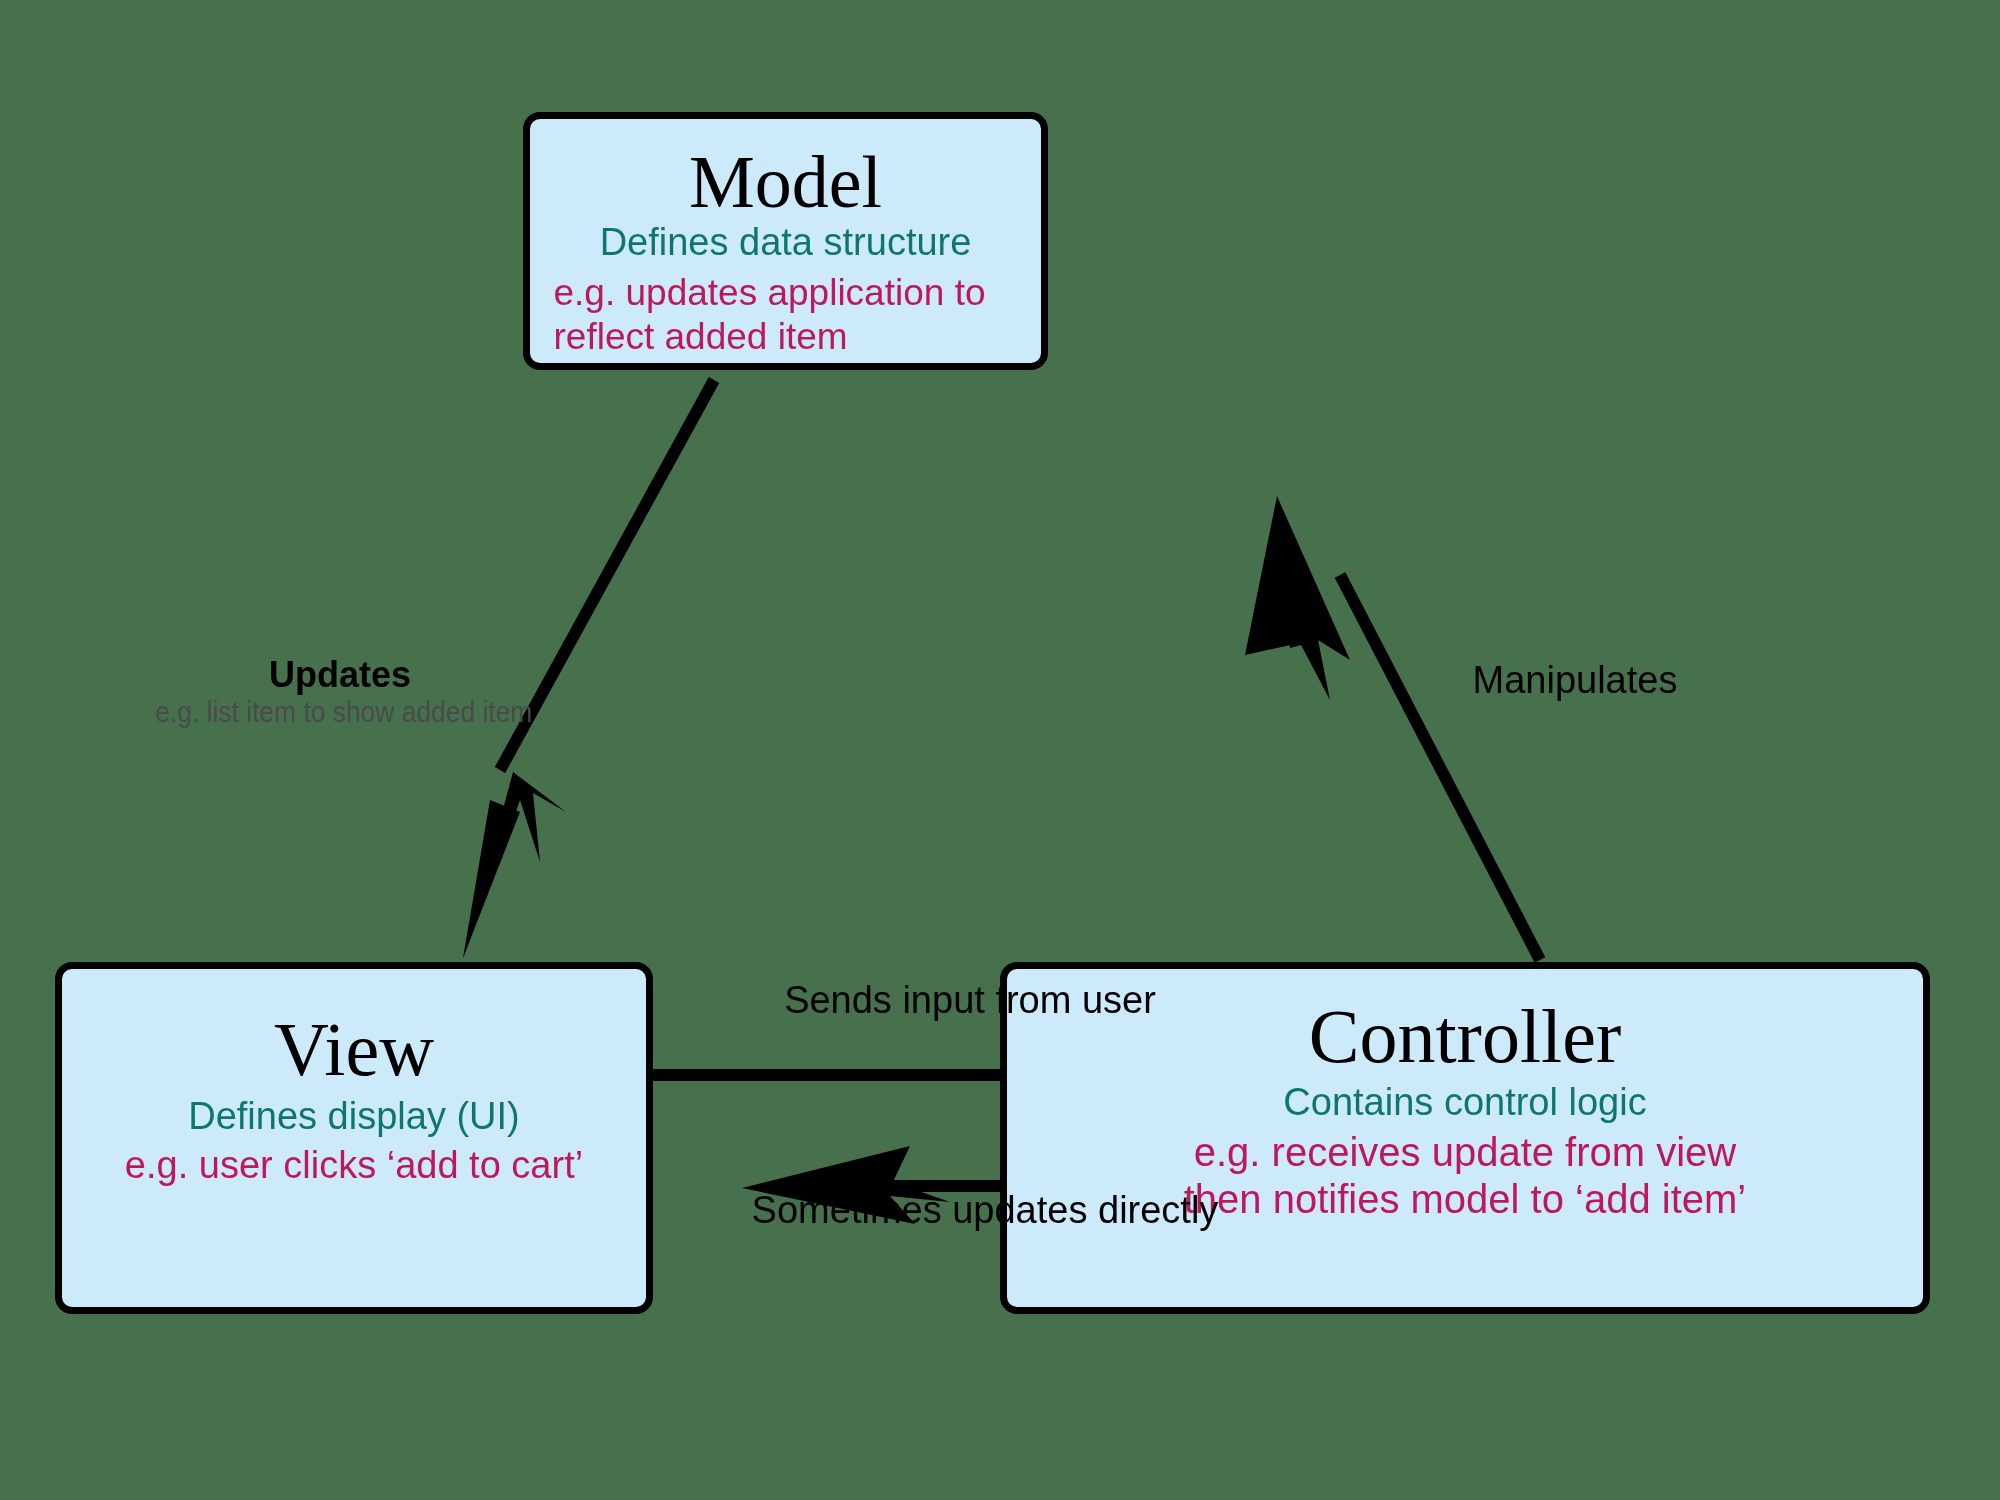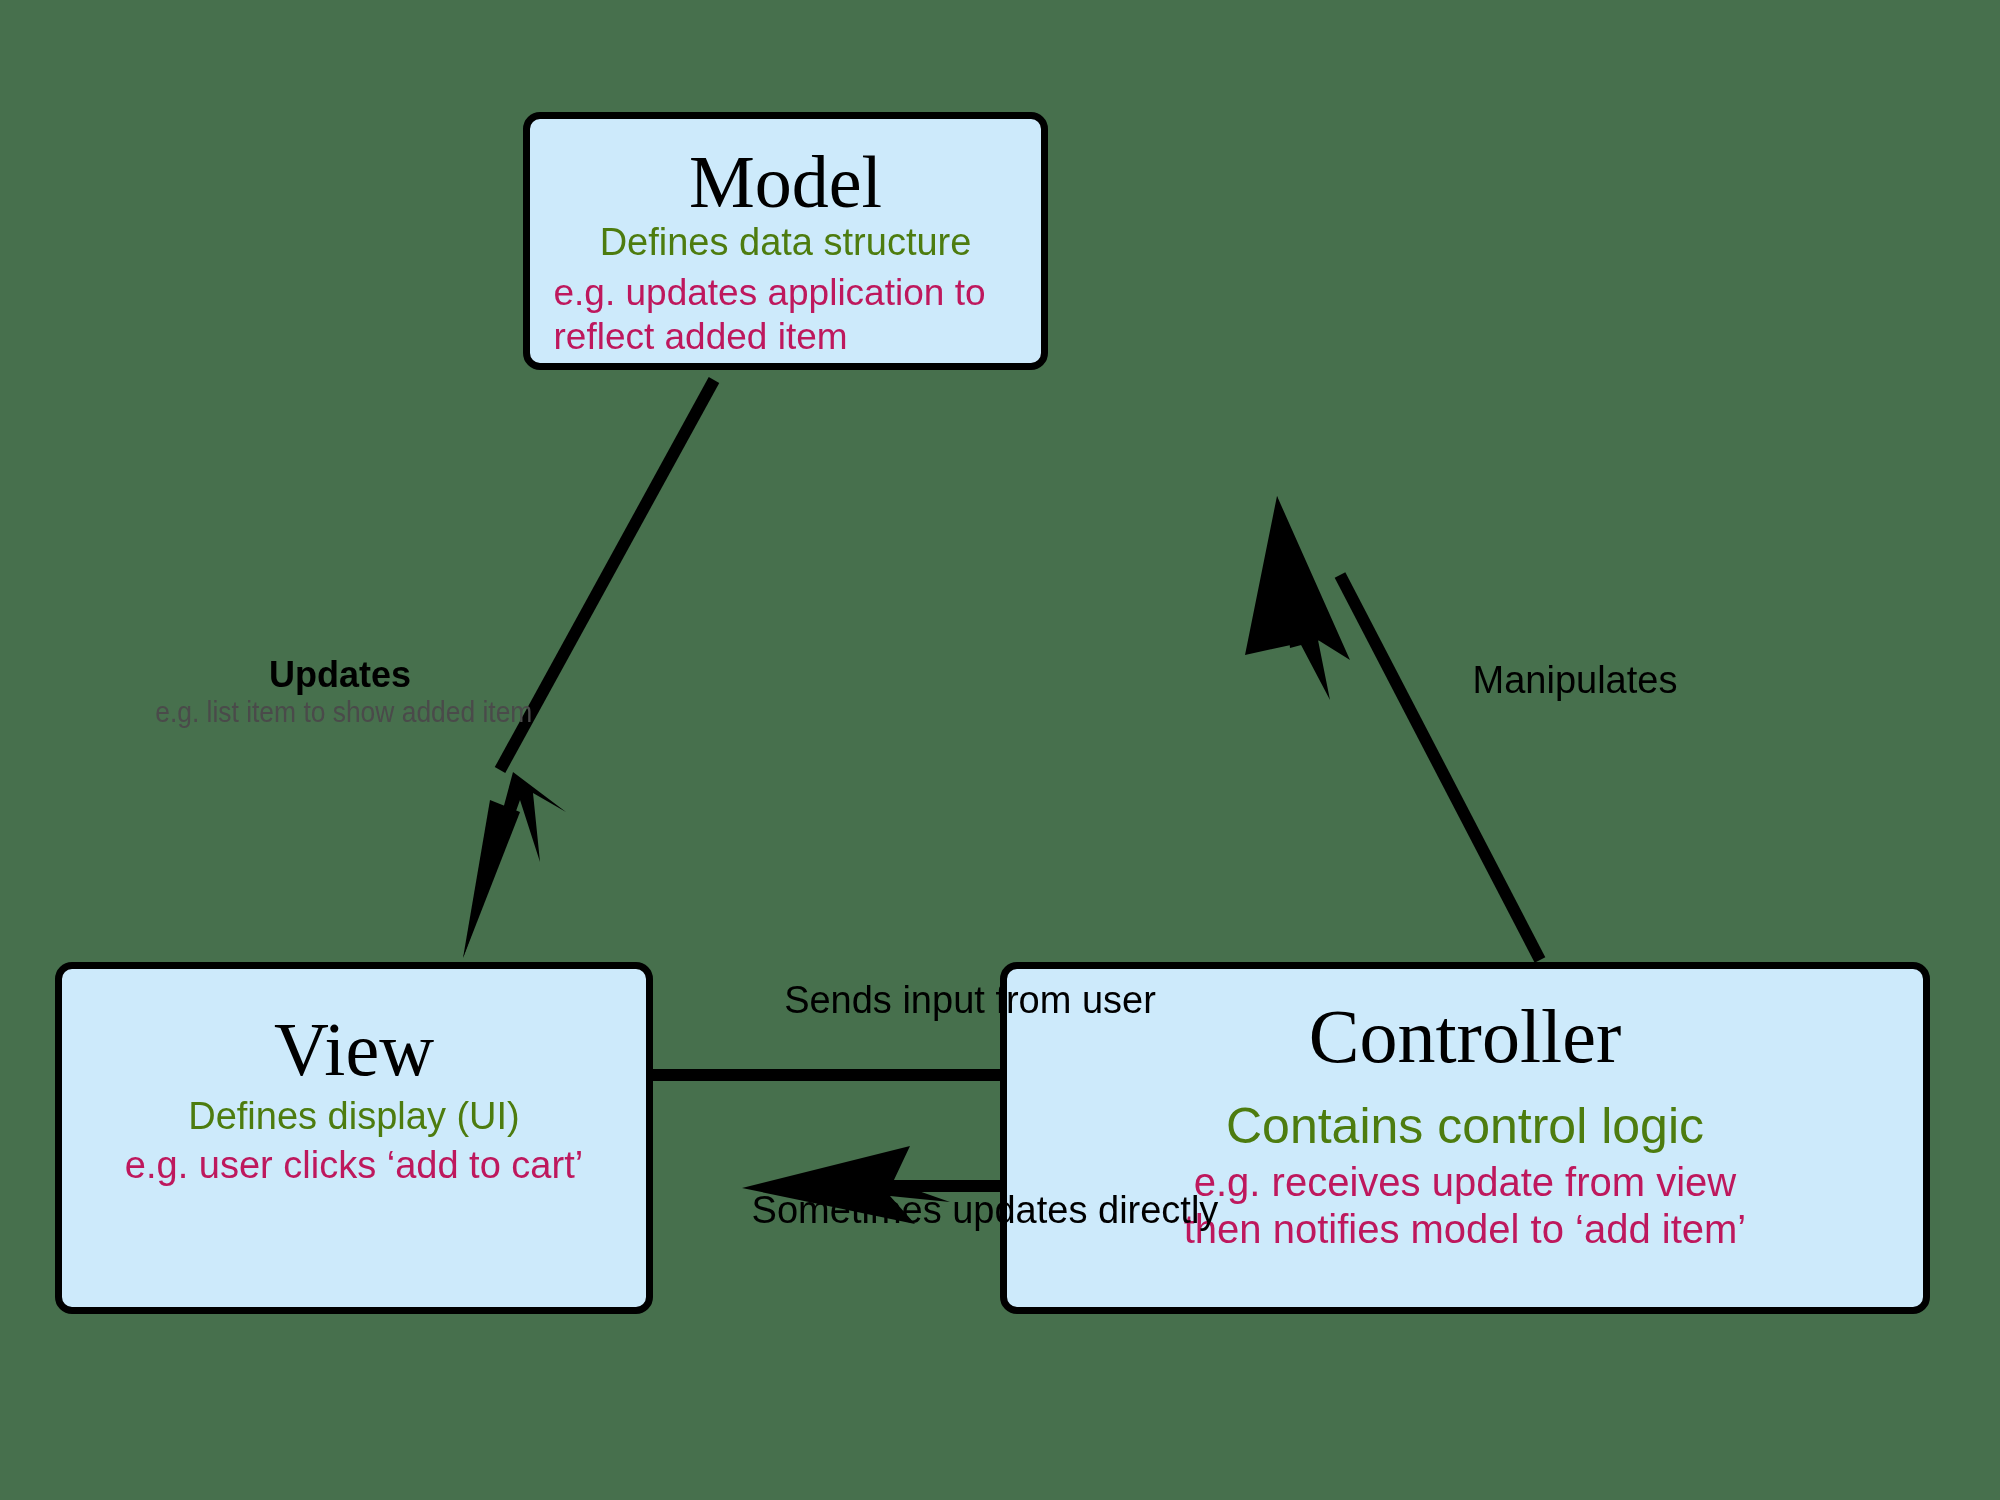--- a/index.html
+++ b/index.html
@@ -35,21 +35,21 @@
     text-align: center;
   }
   .node-title {
     font-family: "Liberation Serif", serif;
     font-weight: 400;
     color: #000000;
     line-height: 1.0;
   }
   .node-sub {
     font-family: "Liberation Sans", sans-serif;
-    color: #4d7c0f;
+    color: #0f766e;
     line-height: 1.05;
   }
   .node-eg {
     font-family: Liberation Sans, sans-serif;
     color: #be185d;
     line-height: 1.18;
   }
 
   
   #node-model {
@@ -84,21 +84,21 @@
 
   
   #node-controller {
     left: 1000px;
     top: 962px;
     width: 930px;
     height: 352px;
     padding-top: 29px;
   }
   #node-controller .node-title { font-size: 76px; }
-  #node-controller .node-sub { font-size: 50px; margin-top: 26px; text-align: center; }
+  #node-controller .node-sub { font-size: 38px; margin-top: 9px; text-align: center; }
   #node-controller .node-eg { font-size: 40px; margin-top: 6px; }
   #node-controller .node-eg-line { display: block; }
 
   
   .edge-label {
     position: absolute;
     text-align: center;
     color: #000000;
     white-space: nowrap;
   }

